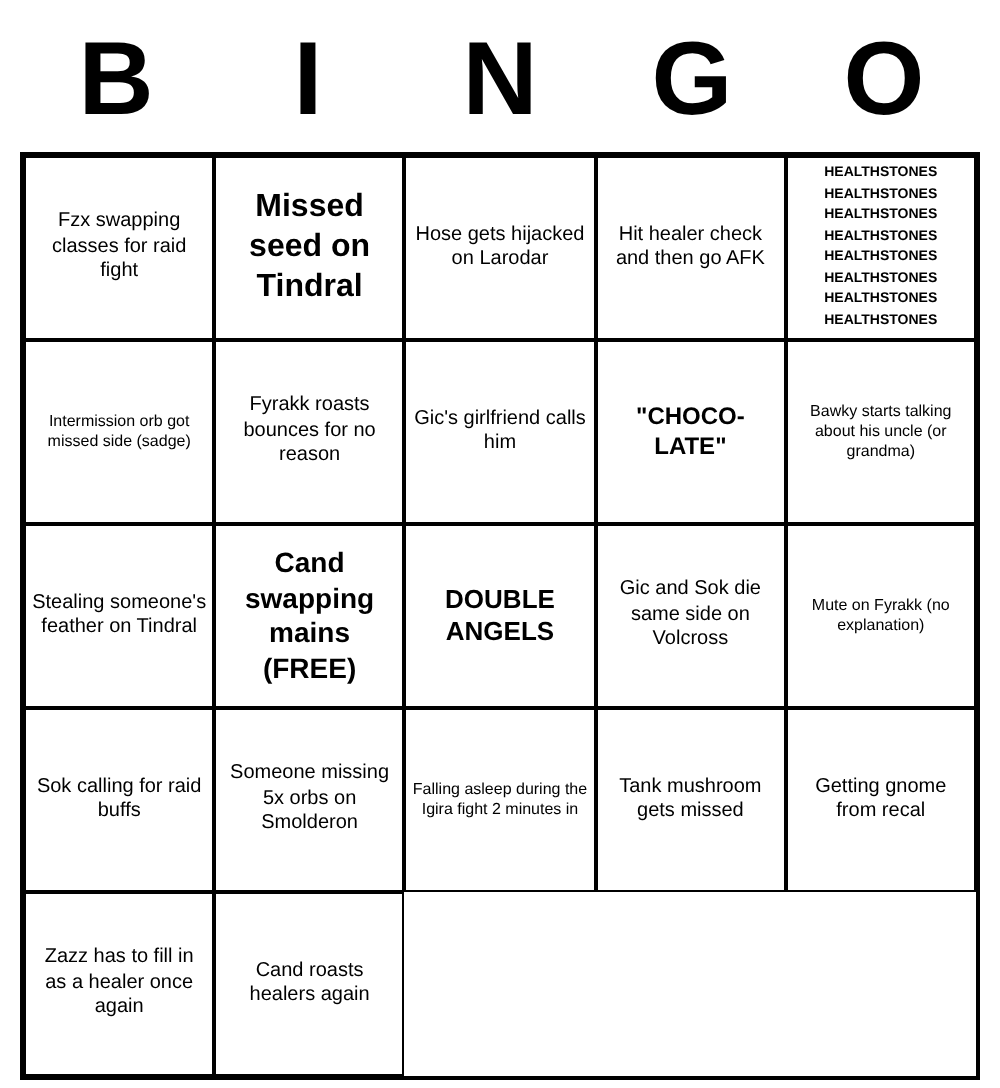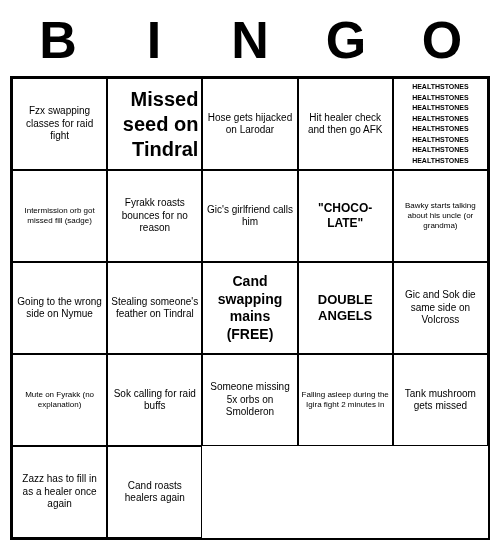--- a/index.html
+++ b/index.html
@@ -39,23 +39,22 @@
       display: flex;
       align-items: center;
       justify-content: center;
       text-align: center;
       padding: 3px;
       font-size: 10px;
       line-height: 1.25;
       overflow: hidden;
     }
     .bingo-cell.large-text {
-      font-size: 20px;
+      font-size: 16px;
       font-weight: bold;
-      text-align: right;
     }
     .bingo-cell.small-text {
       font-size: 8px;
     }
     .bingo-cell.free-cell {
       font-size: 14px;
       font-weight: bold;
     }
     .bingo-cell.double-angels {
       font-size: 13px;
@@ -95,38 +94,35 @@
       <span>Hose gets hijacked on Larodar</span>
     </div>
   <div class="bingo-cell">
       <span>Hit healer check and then go AFK</span>
     </div>
   <div class="bingo-cell healthstones-cell">
     HEALTHSTONES<br>HEALTHSTONES<br>HEALTHSTONES<br>HEALTHSTONES<br>HEALTHSTONES<br>HEALTHSTONES<br>HEALTHSTONES<br>HEALTHSTONES
   </div>
 
   <div class="bingo-cell small-text">
-      <span>Intermission orb got missed fill (sadge)</span>
+      <span>Intermission orb got missed side (sadge)</span>
     </div>
   <div class="bingo-cell">
       <span>Fyrakk roasts bounces for no reason</span>
     </div>
   <div class="bingo-cell">
       <span>Gic's girlfriend calls him</span>
     </div>
   <div class="bingo-cell choco">
       <span>"CHOCO-LATE"</span>
     </div>
   <div class="bingo-cell small-text">
       <span>Bawky starts talking about his uncle (or grandma)</span>
     </div>
 
-  <div class="bingo-cell">
-      <span>Going to the wrong side on Nymue</span>
-    </div>
   <div class="bingo-cell">
       <span>Stealing someone's feather on Tindral</span>
     </div>
   <div class="bingo-cell free-cell">
       <span>Cand swapping mains (FREE)</span>
     </div>
   <div class="bingo-cell double-angels">
       <span>DOUBLE ANGELS</span>
     </div>
 
@@ -143,18 +139,21 @@
       <span>Someone missing 5x orbs on Smolderon</span>
     </div>
   <div class="bingo-cell small-text">
       <span>Falling asleep during the Igira fight 2 minutes in</span>
     </div>
 
   <div class="bingo-cell">
       <span>Tank mushroom gets missed</span>
     </div>
   <div class="bingo-cell">
+      <span>Getting gnome from recal</span>
+    </div>
+  <div class="bingo-cell">
       <span>Zazz has to fill in as a healer once again</span>
     </div>
   <div class="bingo-cell">
       <span>Cand roasts healers again</span>
     </div>
 </div>
 
 </body></html>

